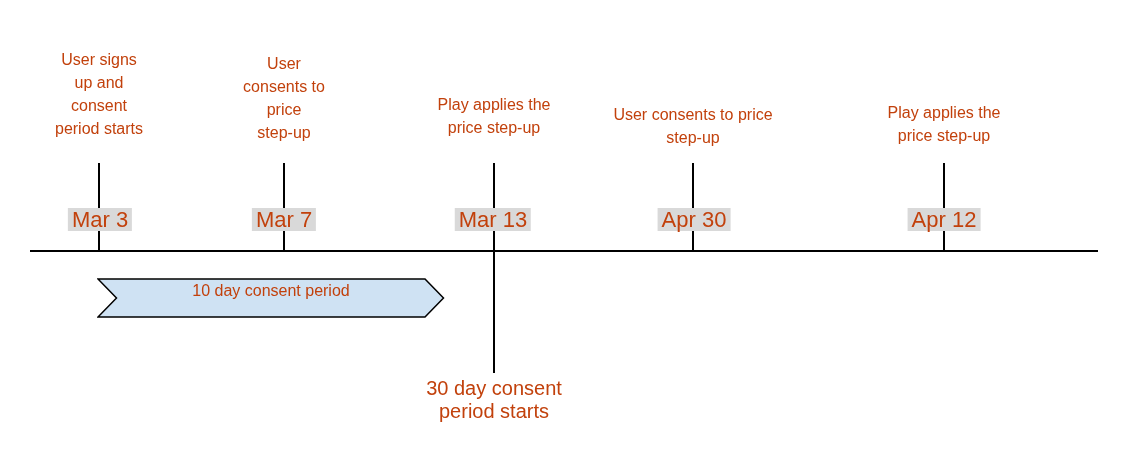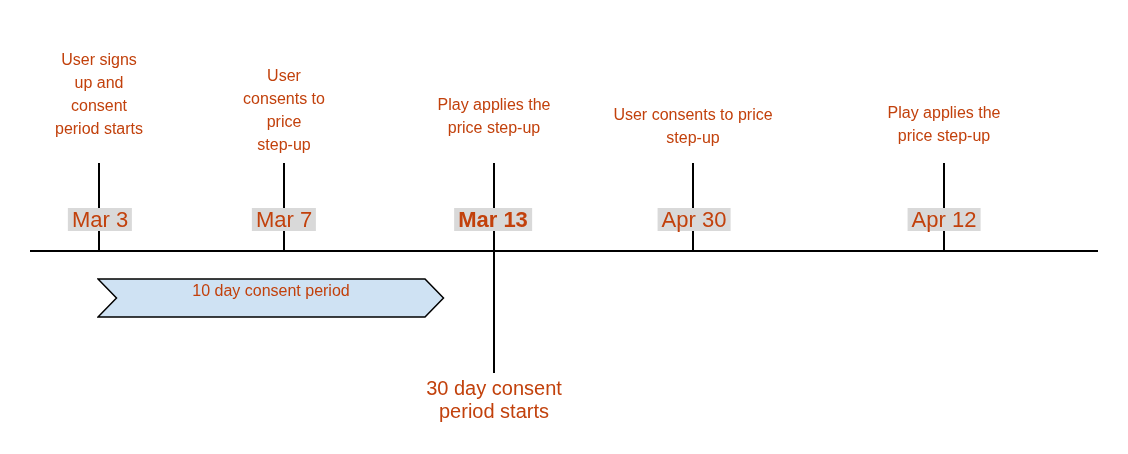--- a/index.html
+++ b/index.html
@@ -100,34 +100,34 @@
   <div class="tick" style="left:98px;"></div>
   <div class="tick" style="left:283px;"></div>
   <div class="tick long" style="left:493px;"></div>
   <div class="tick" style="left:692px;"></div>
   <div class="tick" style="left:943px;"></div>
 
   <div class="event-label" style="left:99px;  top:48px;">User signs
 up and
 consent
 period starts</div>
-  <div class="event-label" style="left:284px; top:64px;">User
+  <div class="event-label" style="left:284px; top:52px;">User
 consents to
 price
 step-up</div>
   <div class="event-label" style="left:494px; top:93px;">Play applies the
 price step-up</div>
   <div class="event-label" style="left:693px; top:103px;">User consents to price
 step-up</div>
   <div class="event-label" style="left:944px; top:101px;">Play applies the
 price step-up</div>
 
   <div class="date-badge" style="left:100px;">Mar 3</div>
   <div class="date-badge" style="left:284px;">Mar 7</div>
-  <div class="date-badge" style="left:493px;font-weight:bold;">Mar 13</div>
+  <div class="date-badge" style="left:493px;">Mar 13</div>
   <div class="date-badge" style="left:694px;">Apr 30</div>
   <div class="date-badge" style="left:944px;">Apr 12</div>
 
   <div class="period" style="left:97px; width:348px;">
     <svg width="348" height="40" viewBox="0 0 348 40">
       <polygon points="1,1 328,1 346.5,20 328,39 1,39 19.5,20" stroke="#000000" stroke-width="1.5" stroke-linejoin="miter" fill="#cfe2f3"></polygon>
     </svg>
     <span class="period-label">10 day consent period</span>
   </div>
 

